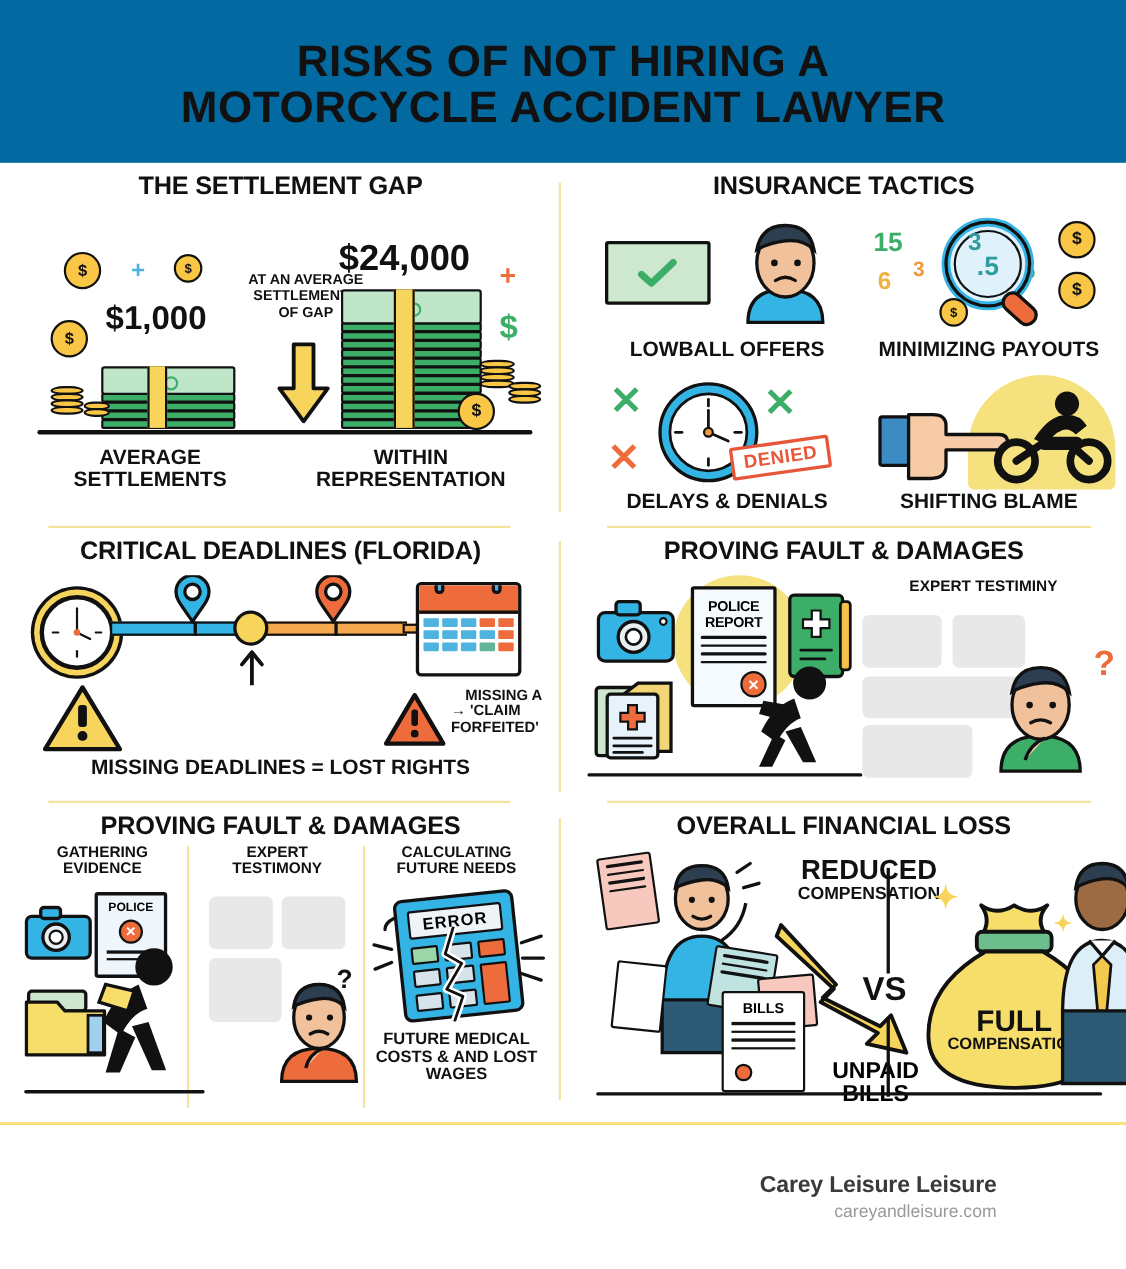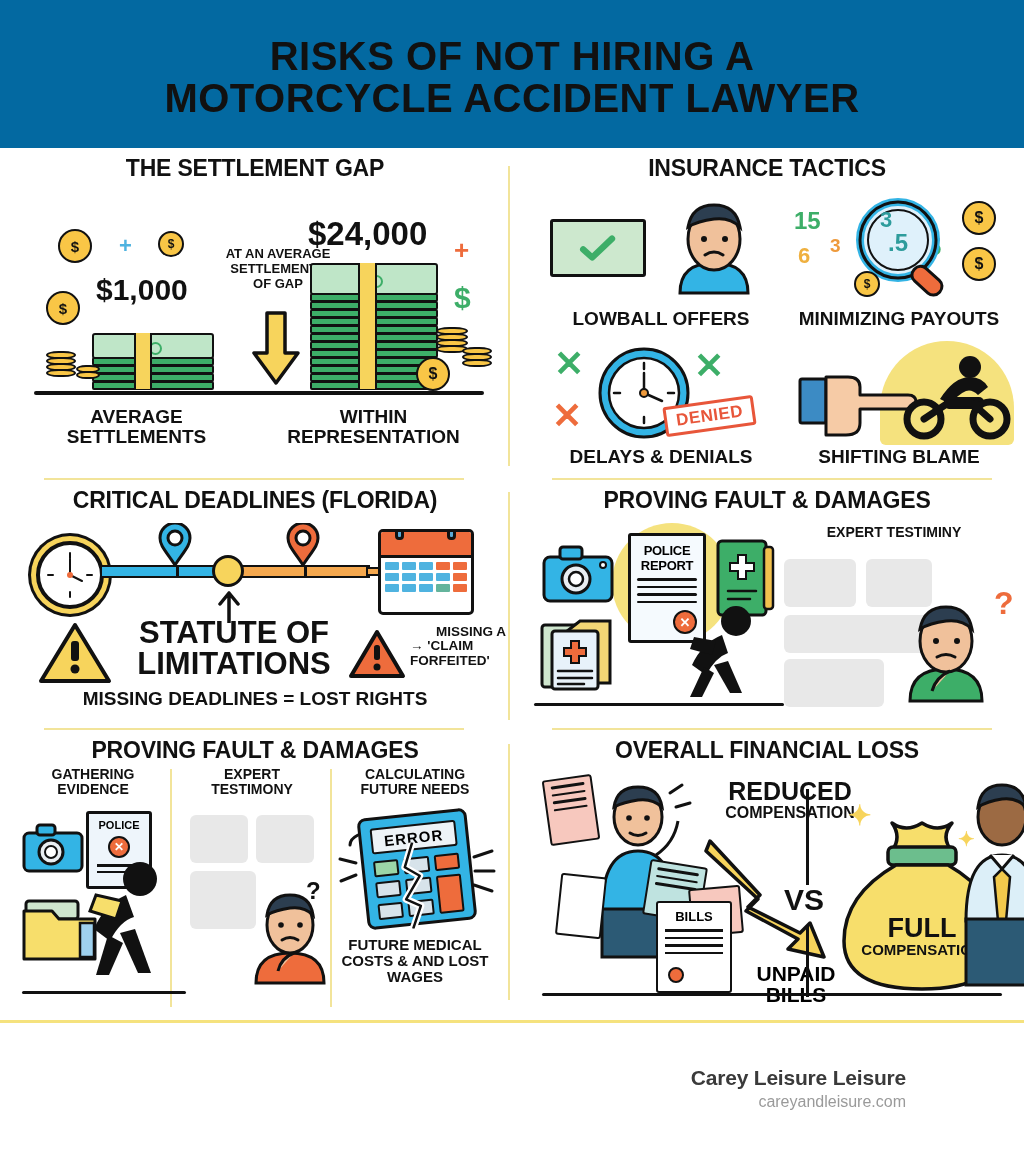--- a/index.html
+++ b/index.html
@@ -414,33 +414,29 @@
           </div>
         </div>
 
         <div class="tri" style="left:20px; top:104px;">
           <svg width="74" height="64" viewBox="0 0 74 64">
               <path d="M37 4 L71 60 H3 z" fill="#F7D45C" stroke="#111" stroke-width="4" stroke-linejoin="round"></path>
               <rect x="33" y="20" width="8" height="20" rx="3" fill="#111"></rect>
               <circle cx="37" cy="48" r="4.5" fill="#111"></circle>
             </svg>
         </div>
-        <div style="position:absolute; left:106px; top:100px; width:220px; text-align:center;">
-          <div style="font-size:31px; font-weight:900; line-height:1.0; color:#111;">STATUTE OF</div>
-          <div style="font-size:31px; font-weight:900; line-height:1.0; color:#111;">LIMITATIONS</div>
-        </div>
         <div class="tri" style="left:330px; top:112px;">
           <svg width="58" height="50" viewBox="0 0 58 50">
               <path d="M29 3 L55 47 H3 z" fill="#EE6C3C" stroke="#111" stroke-width="4" stroke-linejoin="round"></path>
               <rect x="26" y="16" width="6" height="15" rx="2.5" fill="#111"></rect>
               <circle cx="29" cy="38" r="3.5" fill="#111"></circle>
             </svg>
         </div>
         <div style="position:absolute; left:392px; top:108px; width:96px; text-align:left;">
-          <div class="cap xs" style="text-align:right;">MISSING A</div>
+          <div class="cap xs" style="text-align:center;">MISSING A</div>
           <div class="cap xs" style="text-align:left;">→ 'CLAIM</div>
           <div class="cap xs" style="text-align:left;">FORFEITED'</div>
         </div>
 
         <div style="position:absolute; left:0; top:172px; width:474px;" class="cap">MISSING DEADLINES = LOST RIGHTS</div>
       </div>
     </section>
 
     <section class="panel right" id="p4">
       <div class="panel-title">PROVING FAULT &amp; DAMAGES</div>

